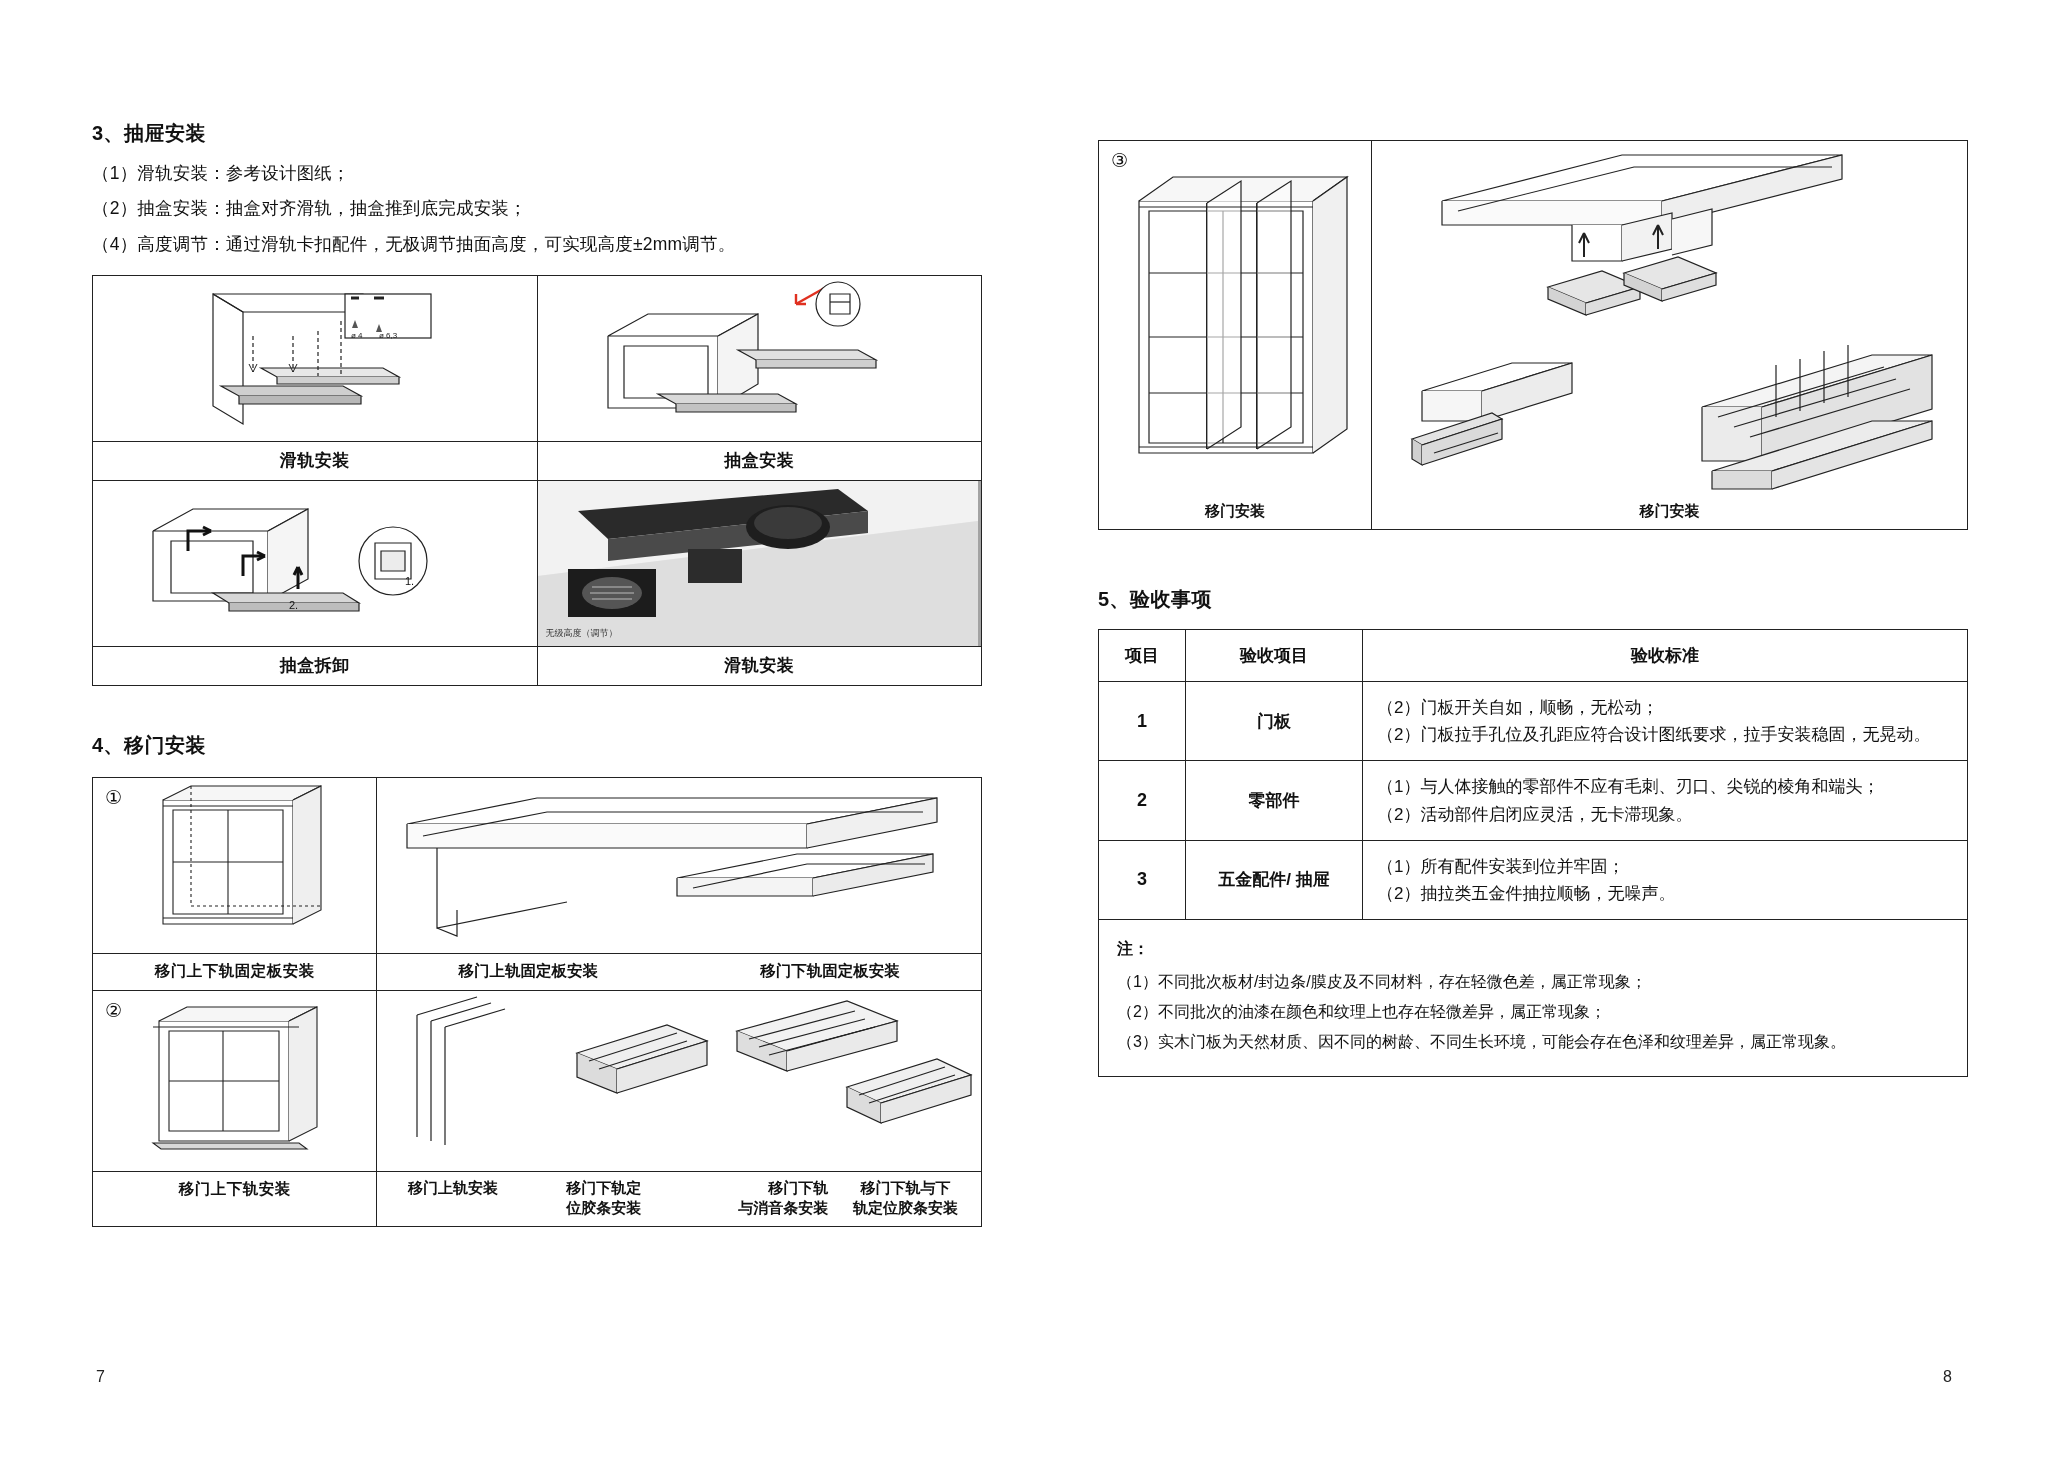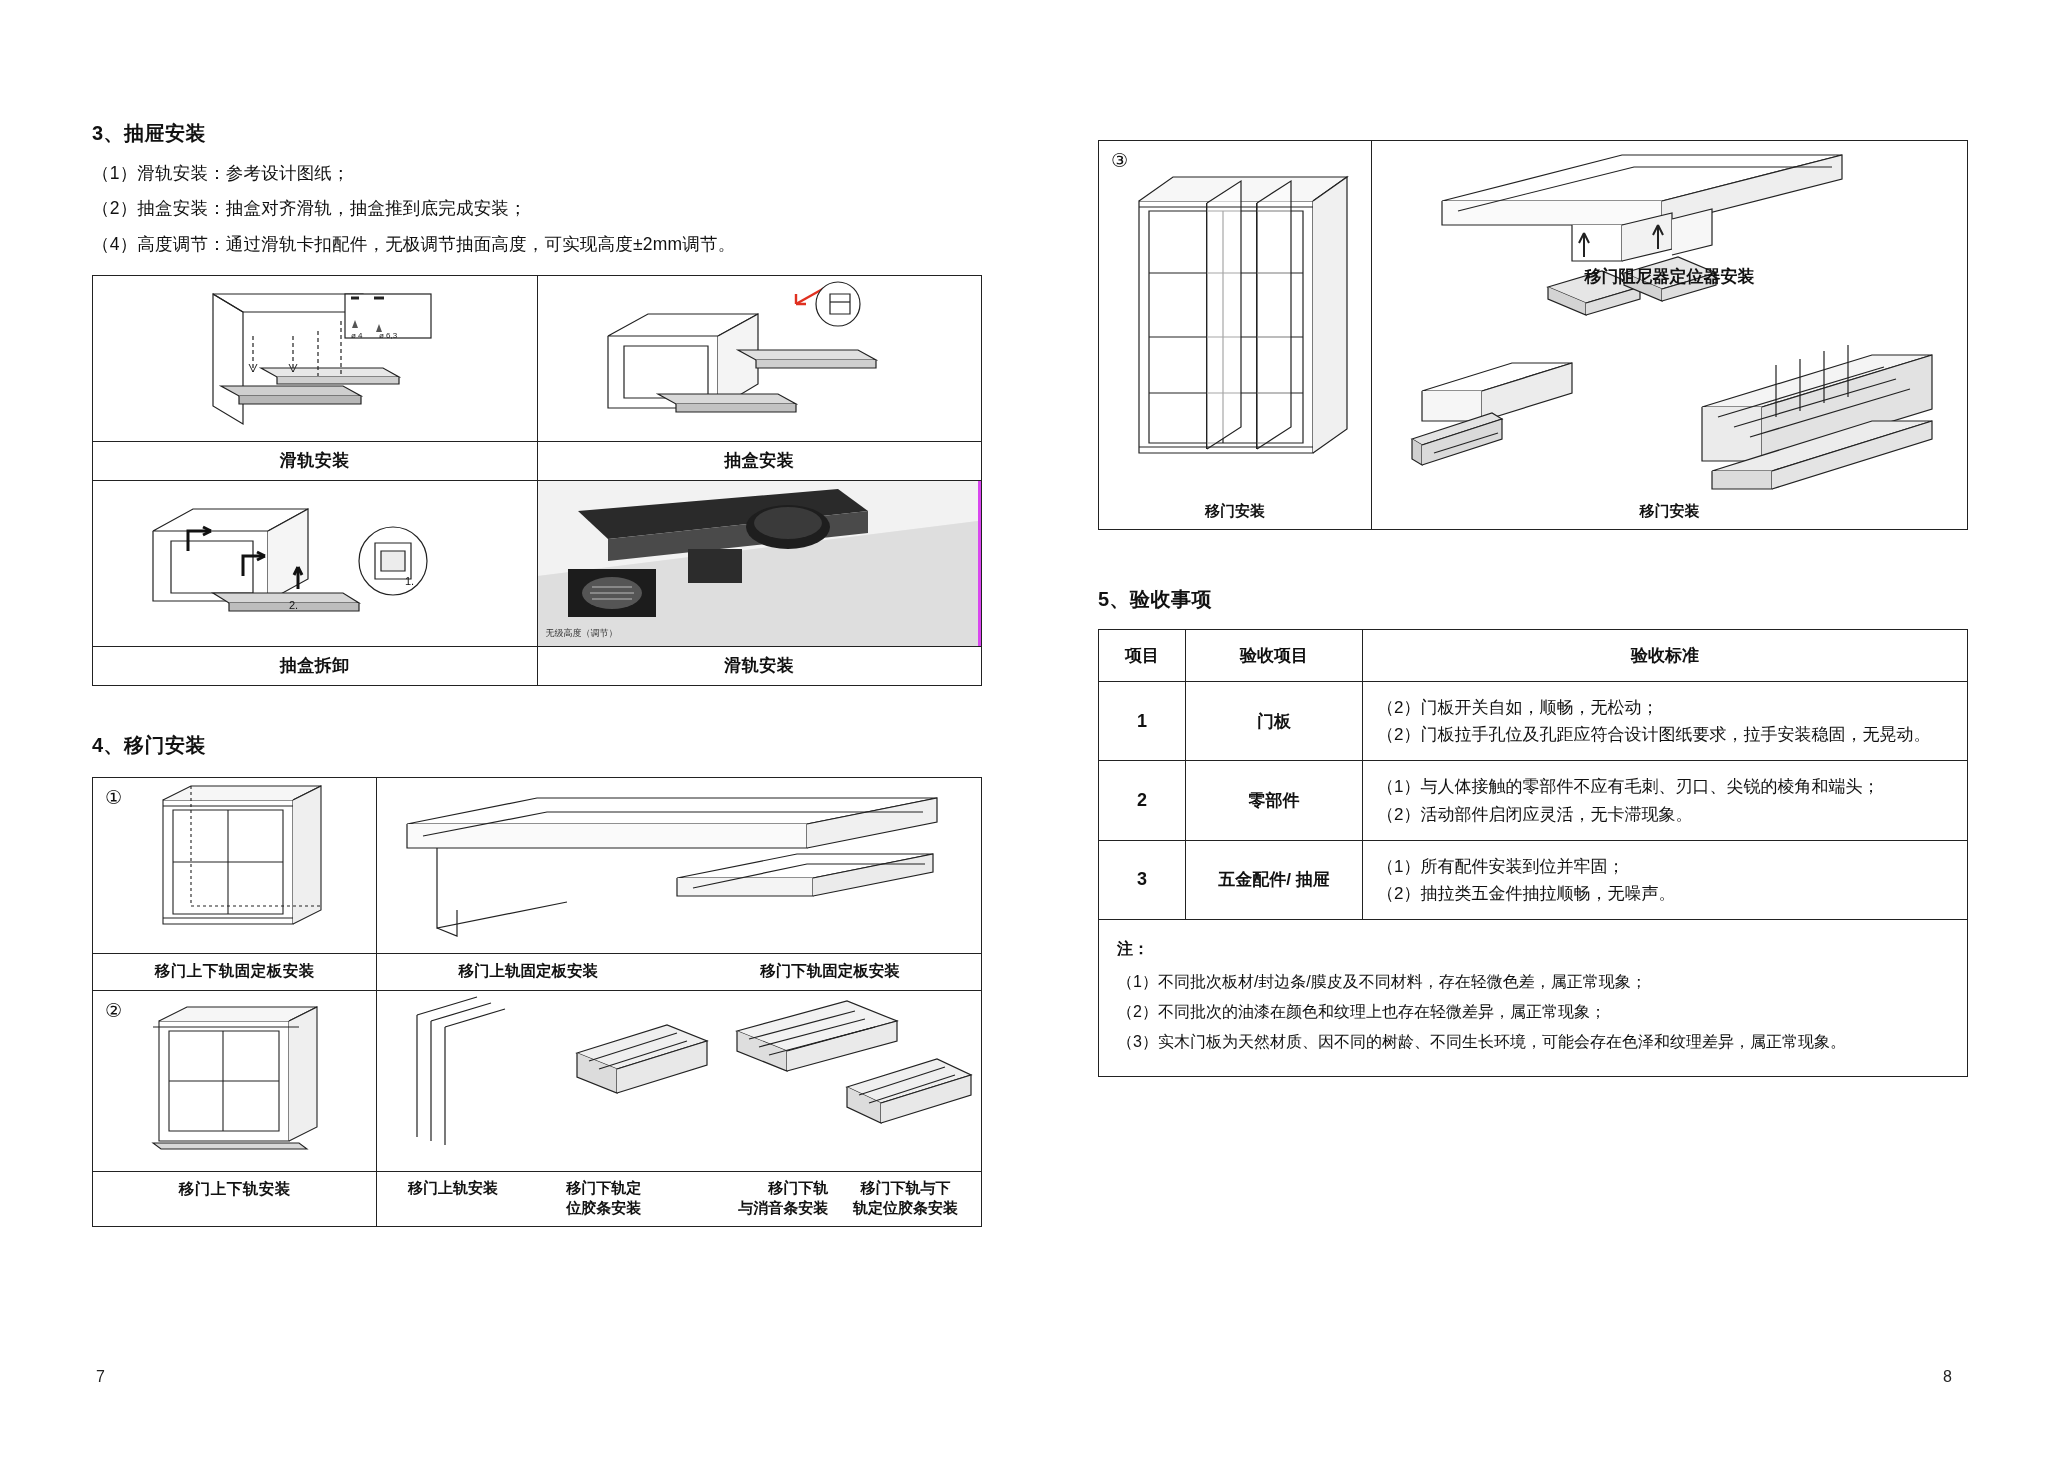--- a/index.html
+++ b/index.html
@@ -74,21 +74,21 @@
   }
   .cap.small { font-size: 15.5px; font-weight: bold; }
   .circnum {
     position: absolute;
     left: 12px; top: 10px;
     font-size: 19px;
     line-height: 1;
   }
   
   .photo-cell {
-    background: #d946ef;
+    background: #a3a3a3;
     position: relative;
     height: 165px;
     overflow: hidden;
   }
   .photo-note {
     position: absolute;
     left: 8px;
     bottom: 6px;
     font-size: 9px;
     color: #333;
@@ -458,21 +458,20 @@
             <path d="M330 266 L500 214 L560 214 L390 266 Z" fill="#f4f4f4"></path>
             <path d="M330 266 L330 320 L390 320 L390 266" fill="#ebebeb"></path>
             <path d="M390 266 L560 214 L560 268 L390 320" fill="#e2e2e2"></path>
             <path d="M346 276 L512 226 M362 286 L524 238 M378 296 L538 248"></path>
             <path d="M404 224 L404 276 M428 218 L428 270 M452 210 L452 262 M476 204 L476 256"></path>
             <path d="M340 330 L500 280 L560 280 L400 330 Z" fill="#ececec"></path>
             <path d="M340 330 L340 348 L400 348 L400 330" fill="#dcdcdc"></path>
             <path d="M400 330 L560 280 L560 298 L400 348" fill="#e4e4e4"></path>
           </g>
         </svg>
-        <div class="mid-cap" style="top:124px;">移门阻尼器定位器安装</div>
         <div class="door-cap">移门安装</div>
       </div>
     </div>
 
     <h3 class="sec" style="margin-top:56px;">5、验收事项</h3>
 
     <table class="acc-table">
       <tbody>
           <tr>
         <th style="width:70px">项目</th>

